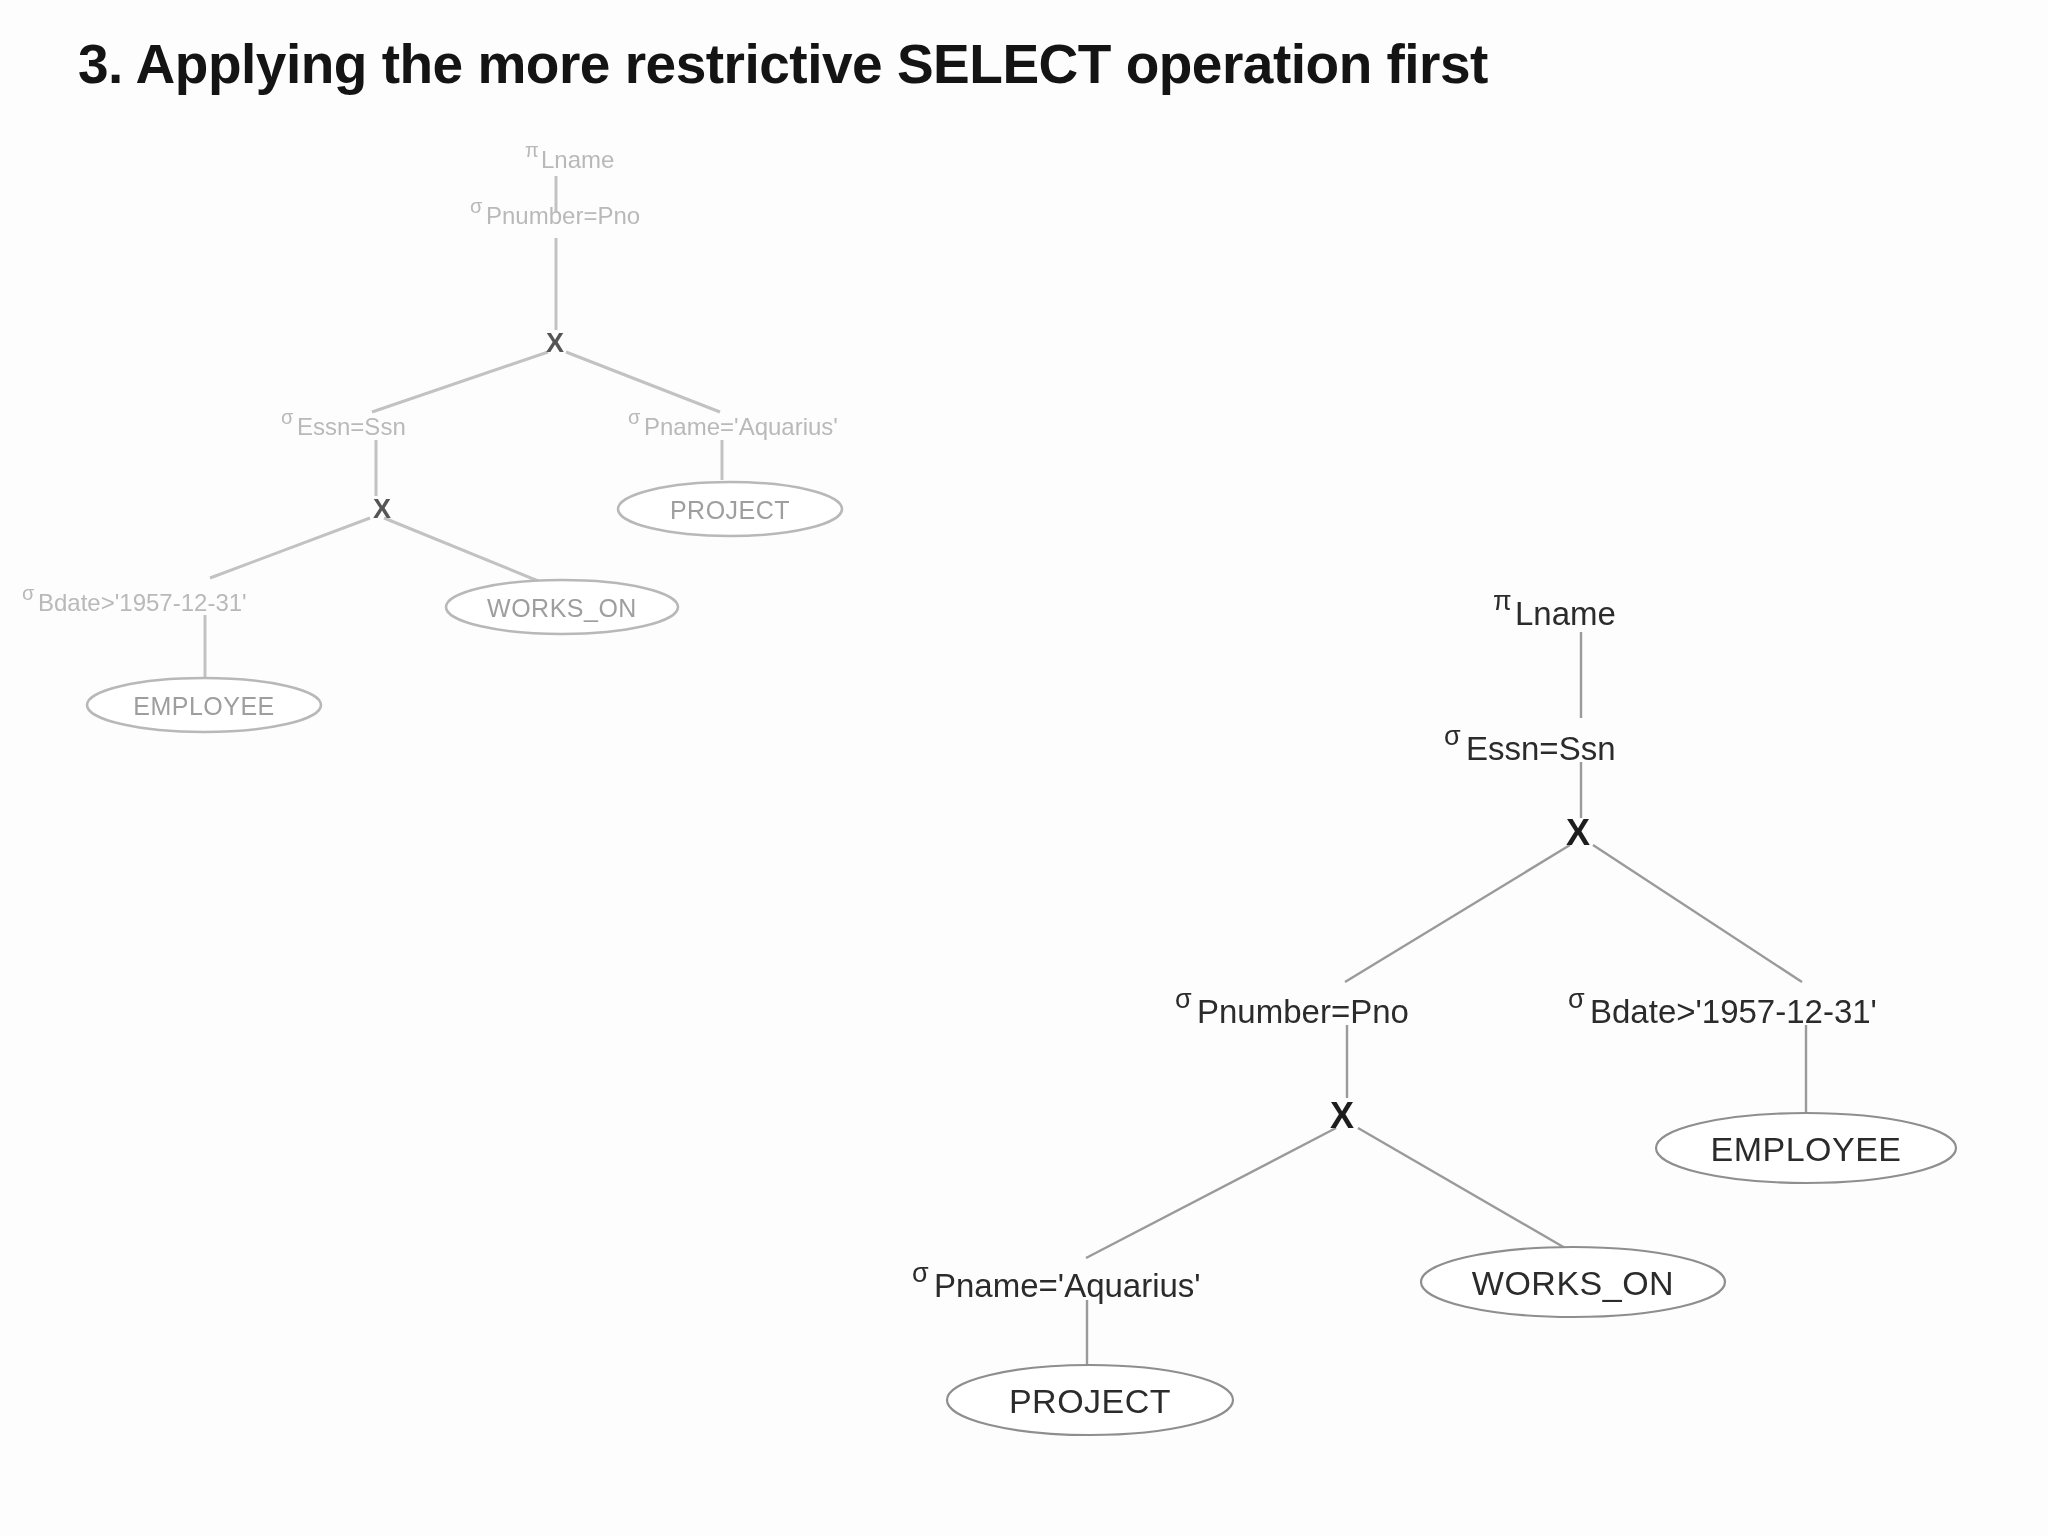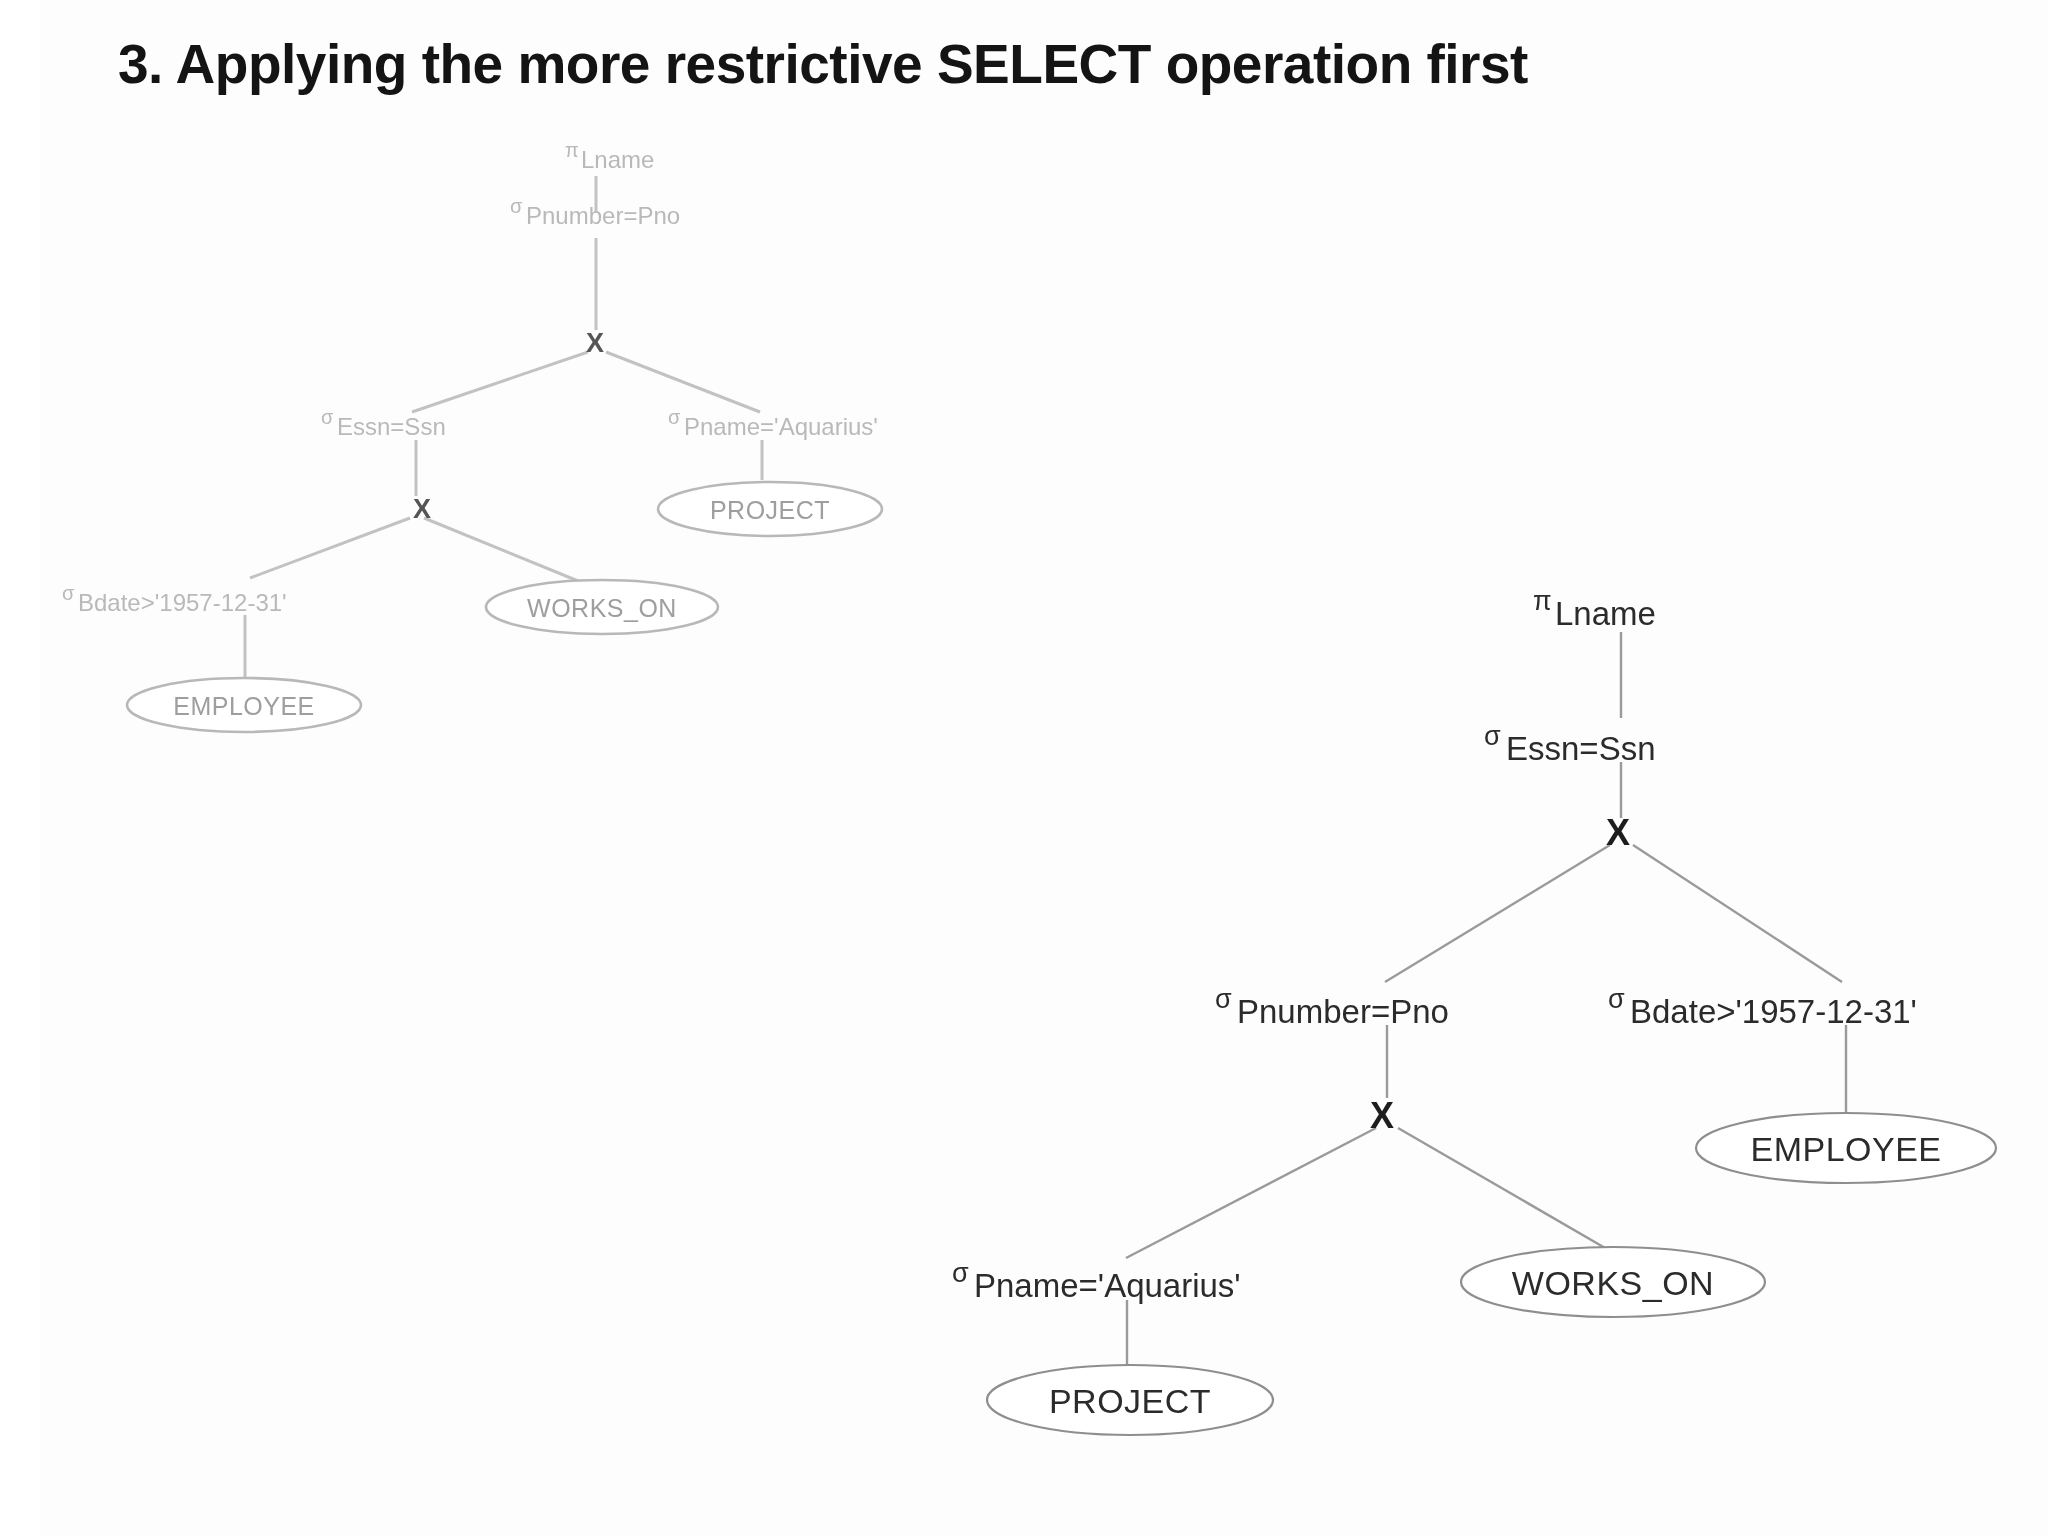--- a/index.html
+++ b/index.html
@@ -12,21 +12,20 @@
     height: 1536px;
     position: relative;
     overflow: hidden;
     font-family: "Liberation Sans", sans-serif;
     background: #ffffff;
   }
   #slide {
     position: absolute;
     inset: 0;
     background: #fdfdfd;
-    margin-left: 40px;
   }
   .title {
     position: absolute;
     left: 78px;
     top: 32px;
     width: 1900px;
     font-family: "Liberation Sans", sans-serif;
     font-weight: bold;
     font-size: 55px;
     letter-spacing: -0.5px;

